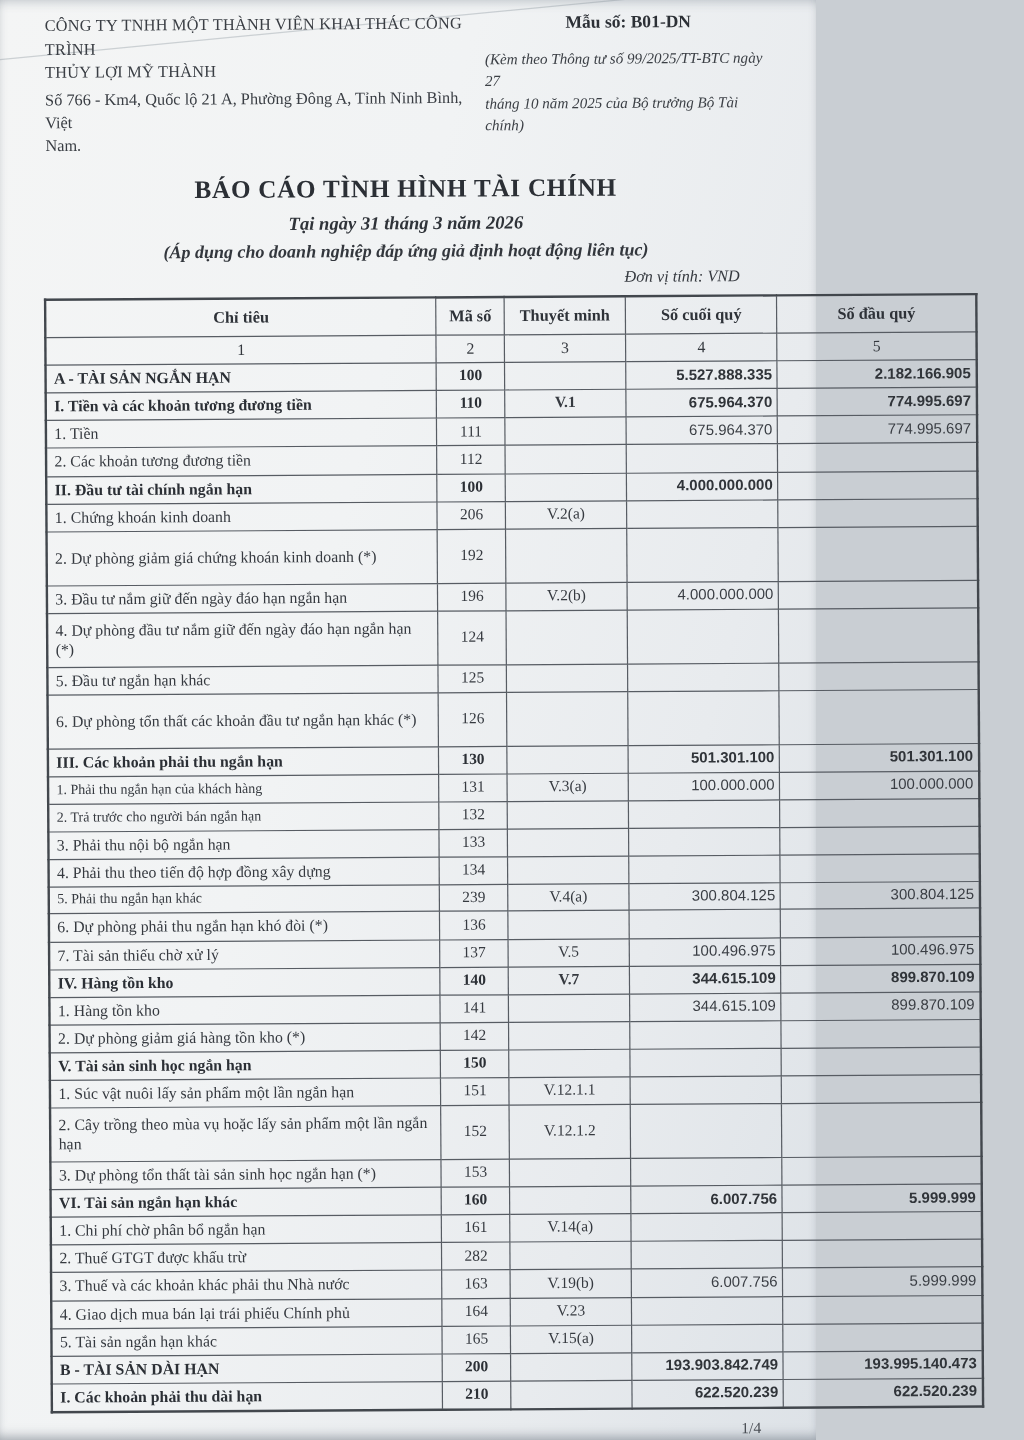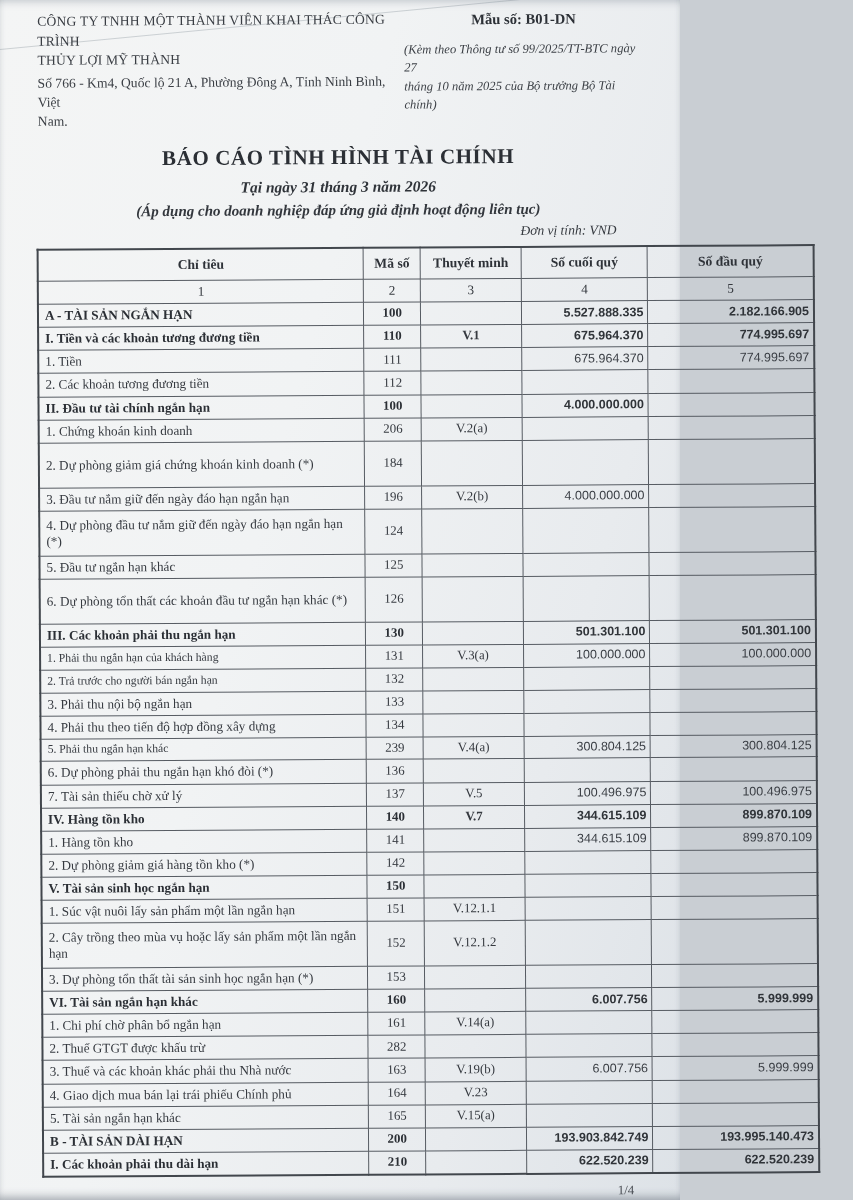--- a/index.html
+++ b/index.html
@@ -156,21 +156,21 @@
           </tr>
           <tr class="">
             <td class="c-label">1. Chứng khoán kinh doanh</td>
             <td class="c-code">206</td>
             <td class="c-note">V.2(a)</td>
             <td class="c-end"></td>
             <td class="c-begin"></td>
           </tr>
           <tr class="tall">
             <td class="c-label">2. Dự phòng giảm giá chứng khoán kinh doanh (*)</td>
-            <td class="c-code">184</td>
+            <td class="c-code">192</td>
             <td class="c-note"></td>
             <td class="c-end"></td>
             <td class="c-begin"></td>
           </tr>
           <tr class="">
             <td class="c-label">3. Đầu tư nắm giữ đến ngày đáo hạn ngắn hạn</td>
             <td class="c-code">196</td>
             <td class="c-note">V.2(b)</td>
             <td class="c-end">4.000.000.000</td>
             <td class="c-begin"></td>

